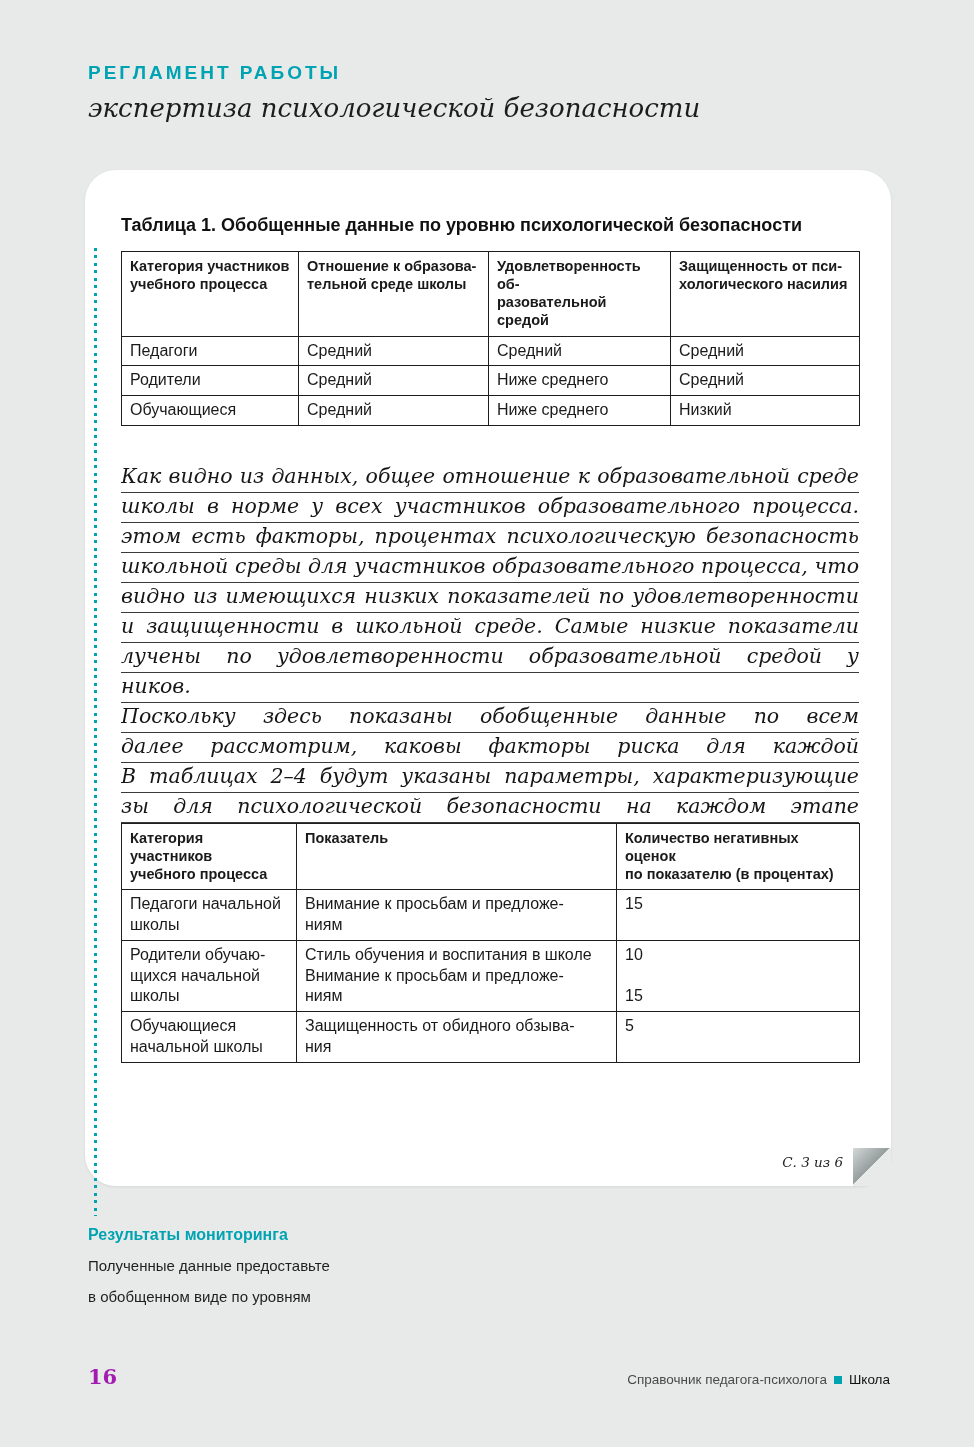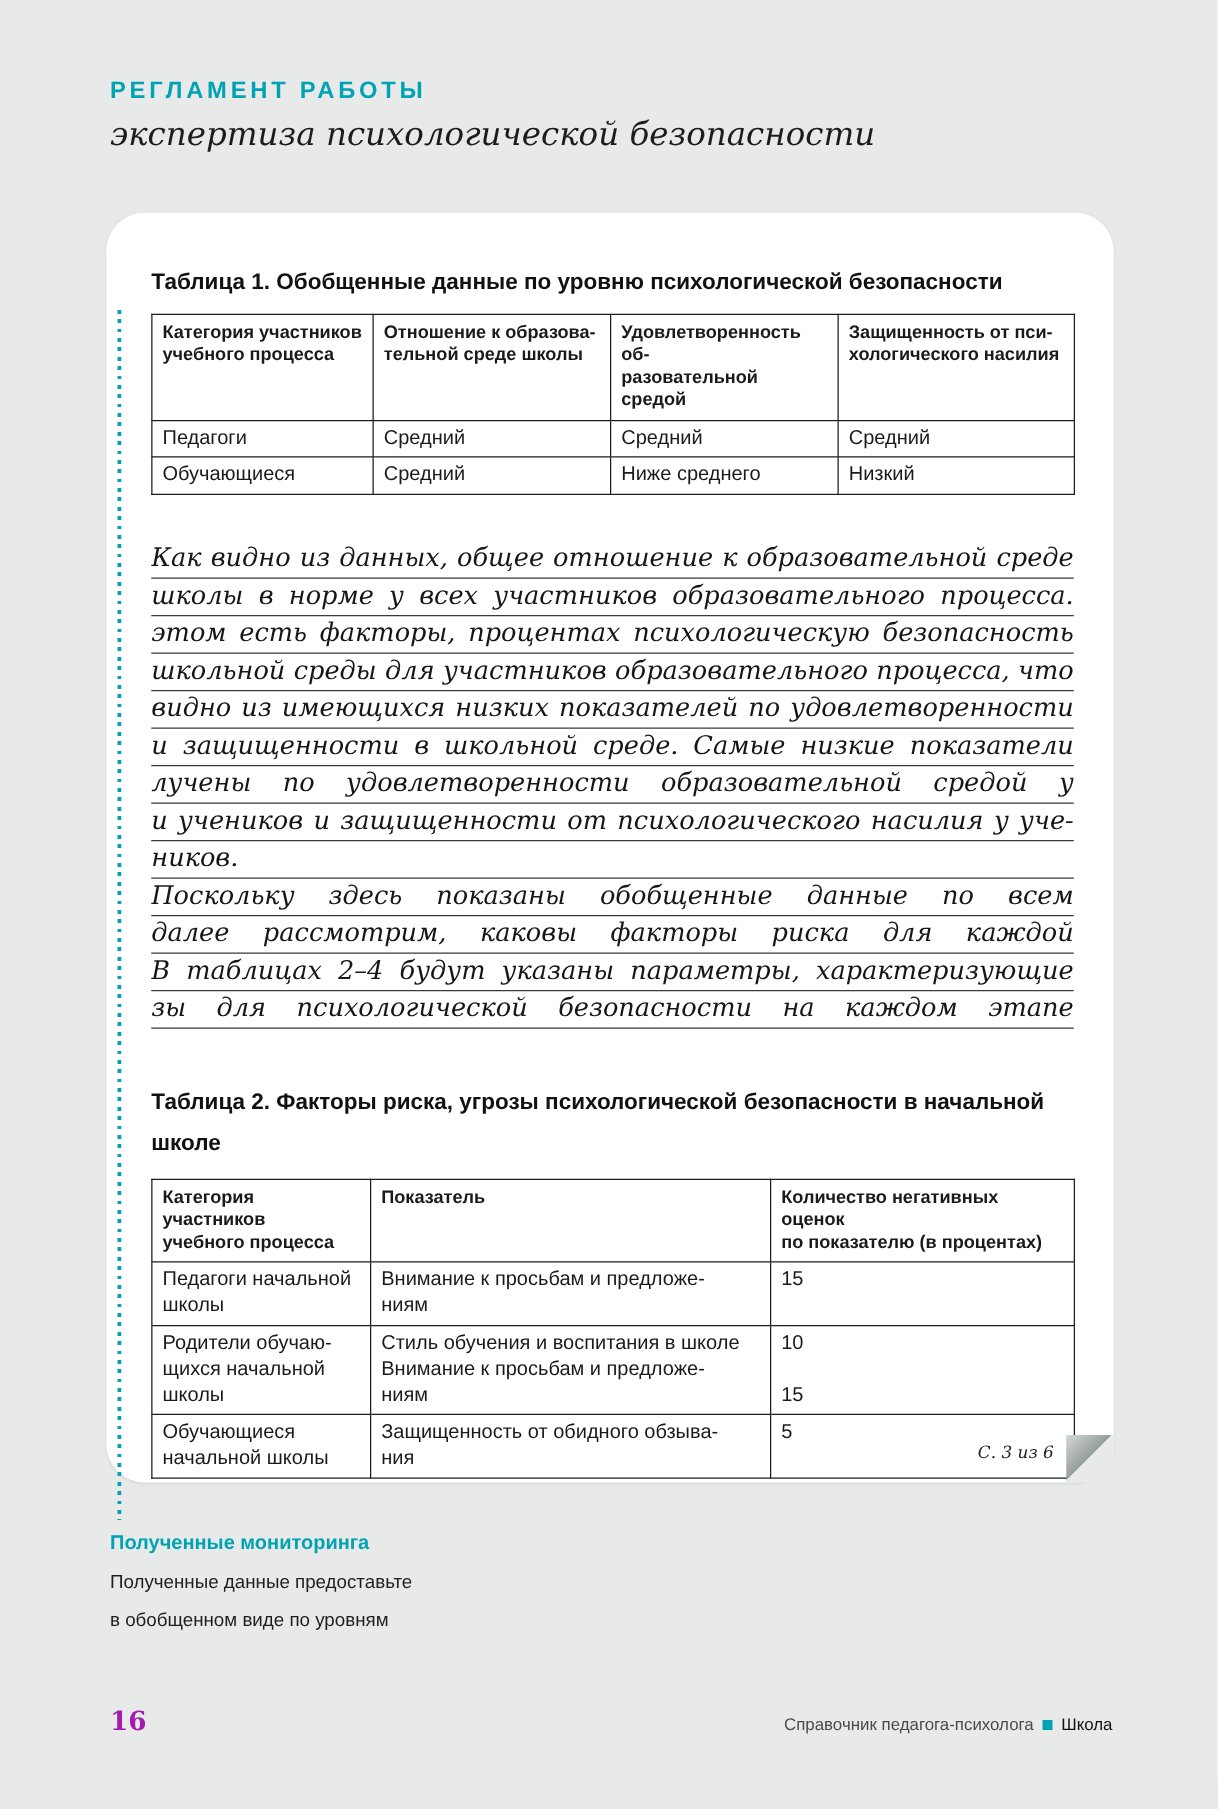--- a/index.html
+++ b/index.html
@@ -144,46 +144,49 @@
       </tr>
     </thead>
     <tbody>
       <tr>
         <td>Педагоги</td>
         <td>Средний</td>
         <td>Средний</td>
         <td>Средний</td>
       </tr>
       <tr>
+        <td>Родители</td>
+        <td>Средний</td>
+        <td>Ниже среднего</td>
+        <td>Средний</td>
+      </tr>
+      <tr>
         <td>Обучающиеся</td>
         <td>Средний</td>
         <td>Ниже среднего</td>
         <td>Низкий</td>
       </tr>
     </tbody>
   </table>
 
   <div class="ruled">
     <div class="rline">Как видно из данных, общее отношение к образовательной среде</div>
     <div class="rline">школы в норме у всех участников образовательного процесса. При</div>
     <div class="rline">этом есть факторы, процентах психологическую безопасность</div>
     <div class="rline">школьной среды для участников образовательного процесса, что</div>
     <div class="rline">видно из имеющихся низких показателей по удовлетворенности</div>
     <div class="rline">и защищенности в школьной среде. Самые низкие показатели по-</div>
     <div class="rline">лучены по удовлетворенности образовательной средой у родителей</div>
-    <div class="rline">и учеников и защищенности от психологического насилия у уче-</div>
     <div class="rline end">ников.</div>
     <div class="rline">Поскольку здесь показаны обобщенные данные по всем параллелям,</div>
     <div class="rline">далее рассмотрим, каковы факторы риска для каждой параллели.</div>
     <div class="rline">В таблицах 2–4 будут указаны параметры, характеризующие угро-</div>
     <div class="rline end">зы для психологической безопасности на каждом этапе обучения.</div>
   </div>
 
-  <h2 class="caption caption2">Таблица 2. Факторы риска, угрозы психологической безопасности в начальной
-школе</h2>
 
   <table class="t">
     <colgroup>
       <col style="width:175px">
         <col style="width:320px">
         <col style="width:243px">
     </colgroup>
     <thead>
       <tr>
         <th>Категория участников
@@ -221,21 +224,21 @@
       </tr>
     </tbody>
   </table>
 
   <div class="page-counter">С. 3 из 6</div>
   <div class="fold"></div>
 </section>
 
 <div class="dotted-line"></div>
 
-<div class="note-heading">Полученные мониторинга</div>
+<div class="note-heading">Результаты мониторинга</div>
 <div class="note-line l1">Полученные данные предоставьте</div>
 <div class="note-line l2">в обобщенном виде по уровням</div>
 
 <div class="page-number">16</div>
 <div class="footer-right">
   <span>Справочник педагога-психолога</span>
   <span class="brand-square"></span>
   <span class="brand">Школа</span>
 </div>
 

